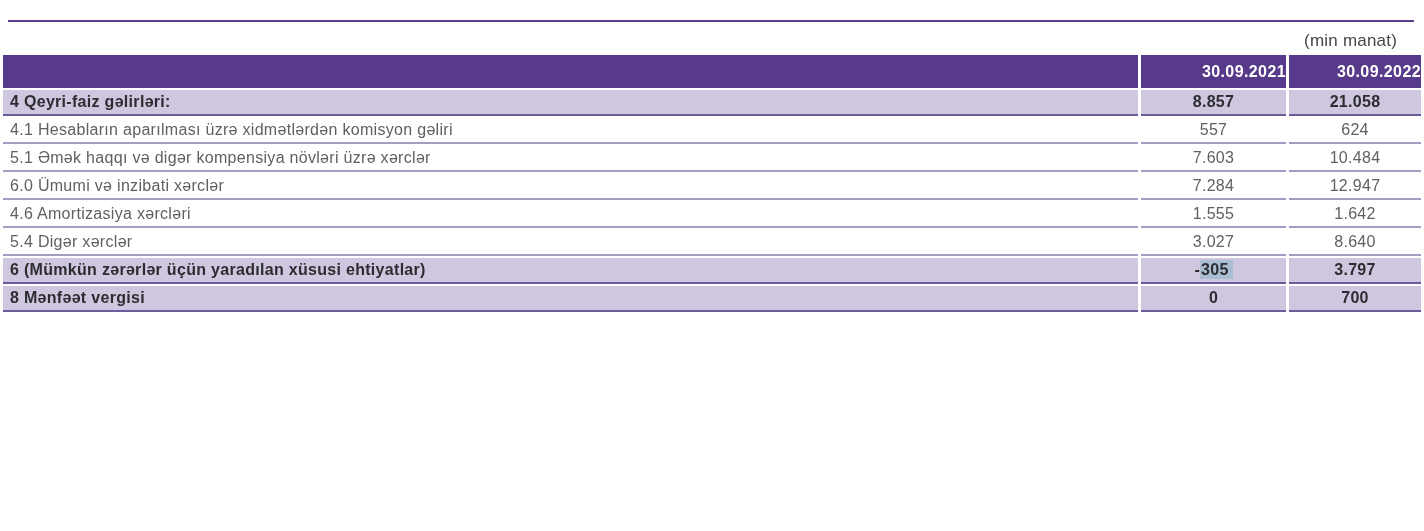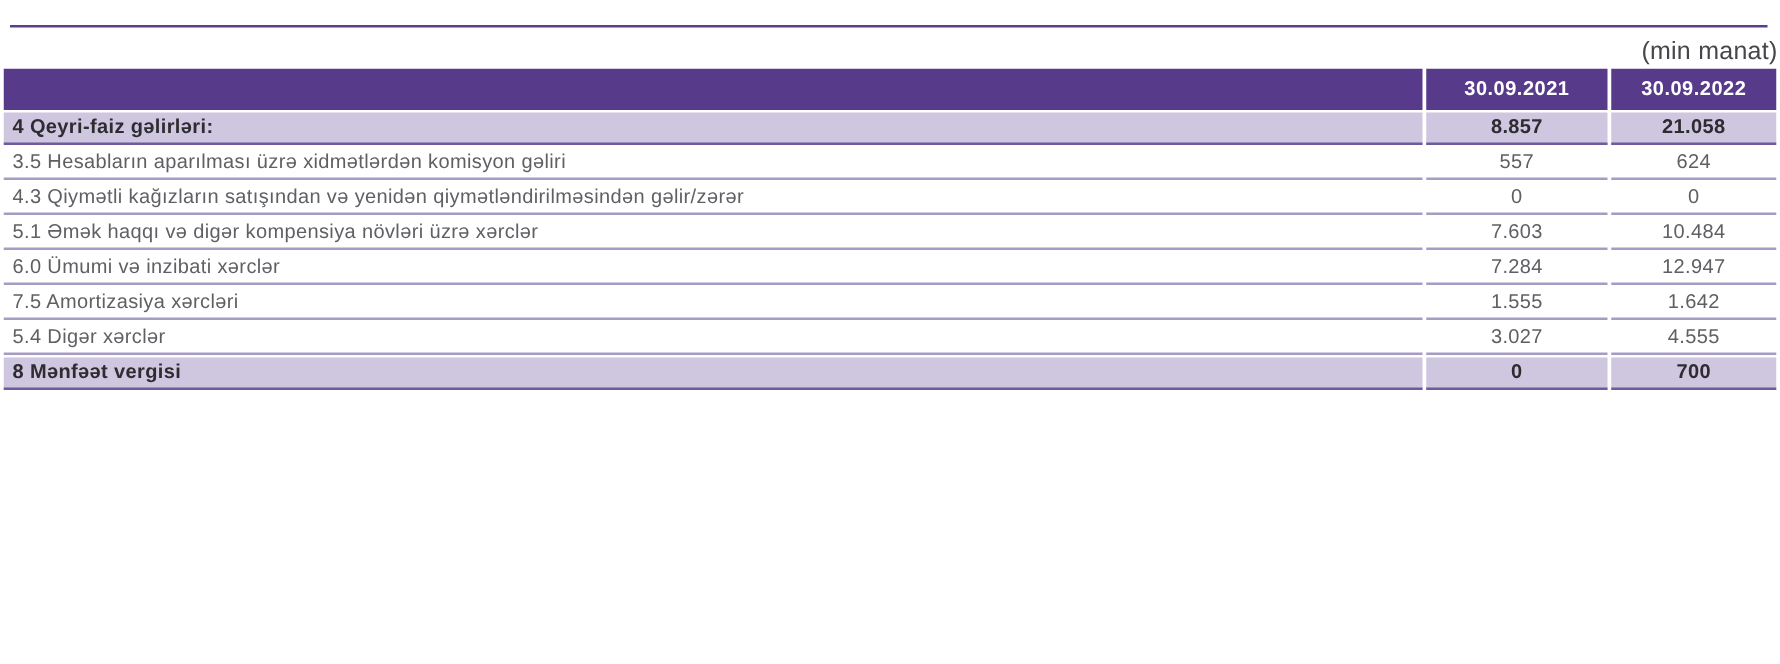--- a/index.html
+++ b/index.html
@@ -22,42 +22,42 @@
     overflow: hidden;
   }
   .page { width: 1424px; height: 531px; position: relative; }
   .top-rule {
     height: 2px;
     background: var(--rule);
     margin: 20px 10px 0 8px;
   }
   .unit-label {
     text-align: right;
-    font-size: 20px;
+    font-size: 17px;
     line-height: 18px;
     color: var(--unit-text);
-    margin: 10px 2px 3px 0;
+    margin: 10px 27px 3px 0;
     letter-spacing: 0.2px;
   }
   table.fin-table {
     width: 100%;
     border-collapse: separate;
     border-spacing: 3px 2px;
     table-layout: fixed;
   }
   table.fin-table th {
     background: var(--header-bg);
     color: var(--header-text);
     font-weight: bold;
     font-size: 16px;
     height: 33px;
     letter-spacing: 0.4px;
     padding: 0;
   }
-  table.fin-table th.num { text-align: center; }
+  table.fin-table th.num { text-align: right; }
   table.fin-table td {
     height: 26px;
     padding: 0;
     font-size: 16px;
     letter-spacing: 0.3px;
     color: var(--regular-text);
     border-bottom: 2px solid var(--row-border);
     vertical-align: middle;
     white-space: nowrap;
     overflow: hidden;
@@ -94,48 +94,48 @@
         <th class="num">30.09.2022</th>
       </tr>
     </thead>
     <tbody id="table-body">
         <tr class="summary">
           <td class="label">4 Qeyri-faiz gəlirləri:</td>
           <td class="num">8.857</td>
           <td class="num">21.058</td>
         </tr>
         <tr>
-          <td class="label">3.5 Hesabların aparılması üzrə xidmətlərdən komisyon gəliri</td>
+          <td class="label">4.1 Hesabların aparılması üzrə xidmətlərdən komisyon gəliri</td>
           <td class="num">557</td>
           <td class="num">624</td>
-        </tr>
-        <tr>
-          <td class="label">4.3 Qiymətli kağızların satışından və yenidən qiymətləndirilməsindən gəlir/zərər</td>
-          <td class="num">0</td>
-          <td class="num">0</td>
         </tr>
         <tr>
           <td class="label">5.1 Əmək haqqı və digər kompensiya növləri üzrə xərclər</td>
           <td class="num">7.603</td>
           <td class="num">10.484</td>
         </tr>
         <tr>
           <td class="label">6.0 Ümumi və inzibati xərclər</td>
           <td class="num">7.284</td>
           <td class="num">12.947</td>
         </tr>
         <tr>
-          <td class="label">7.5 Amortizasiya xərcləri</td>
+          <td class="label">4.6 Amortizasiya xərcləri</td>
           <td class="num">1.555</td>
           <td class="num">1.642</td>
         </tr>
         <tr>
           <td class="label">5.4 Digər xərclər</td>
           <td class="num">3.027</td>
-          <td class="num">4.555</td>
+          <td class="num">8.640</td>
+        </tr>
+        <tr class="summary">
+          <td class="label">6 (Mümkün zərərlər üçün yaradılan xüsusi ehtiyatlar)</td>
+          <td class="num"><span>-</span><span class="text-selection">305</span></td>
+          <td class="num">3.797</td>
         </tr>
         <tr class="summary">
           <td class="label">8 Mənfəət vergisi</td>
           <td class="num">0</td>
           <td class="num">700</td>
         </tr>
       </tbody>
   </table>
 </div>
 

